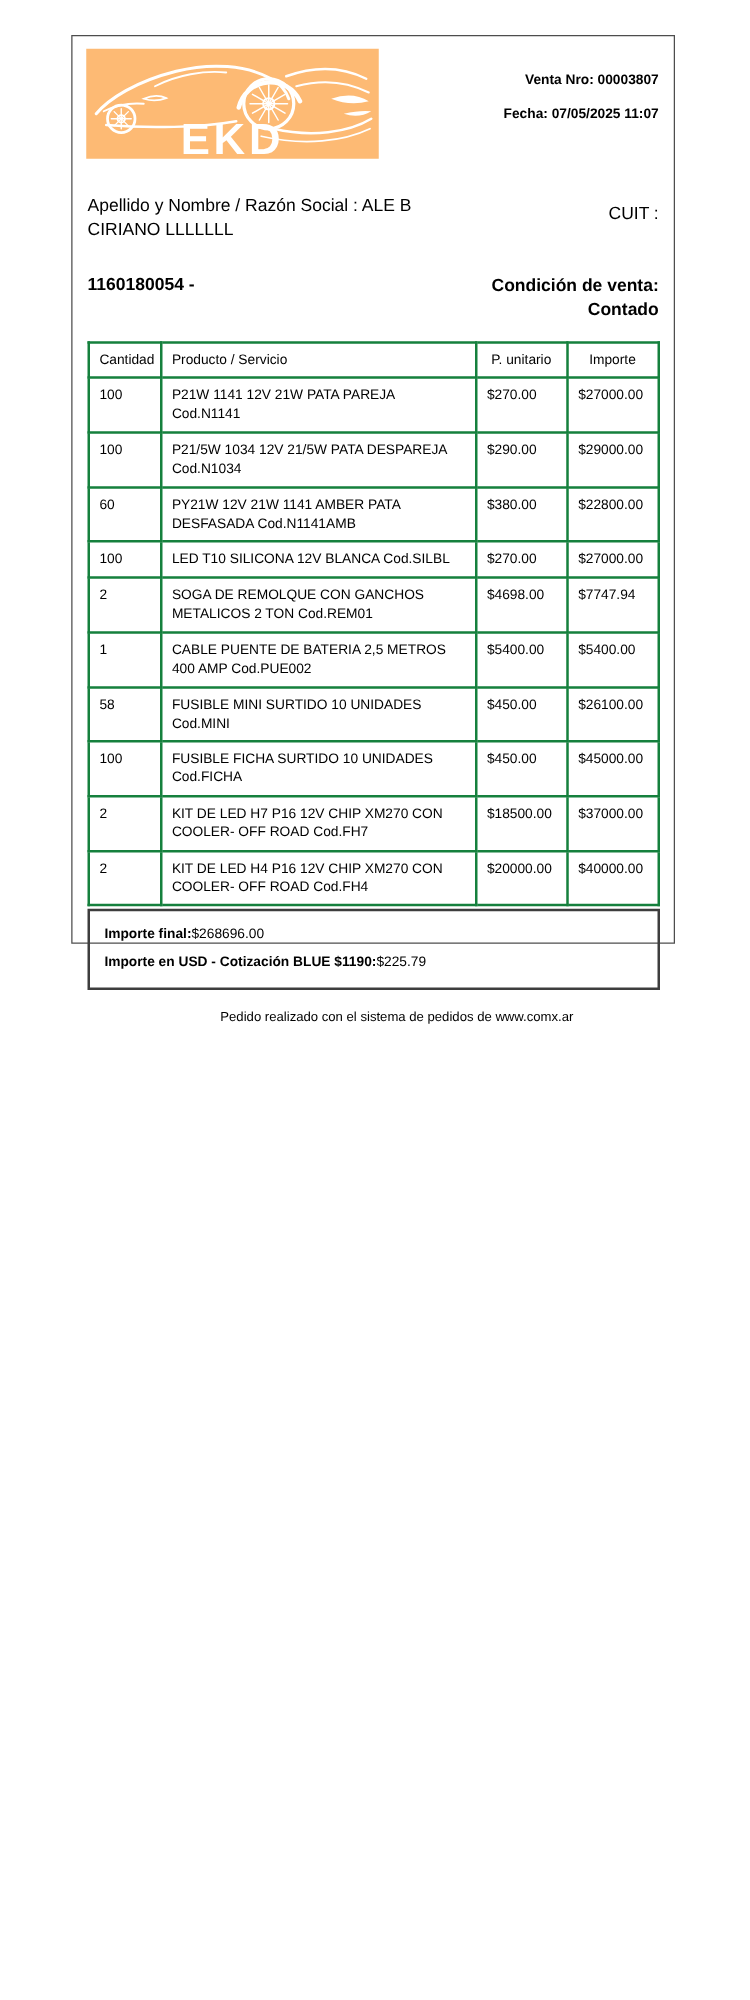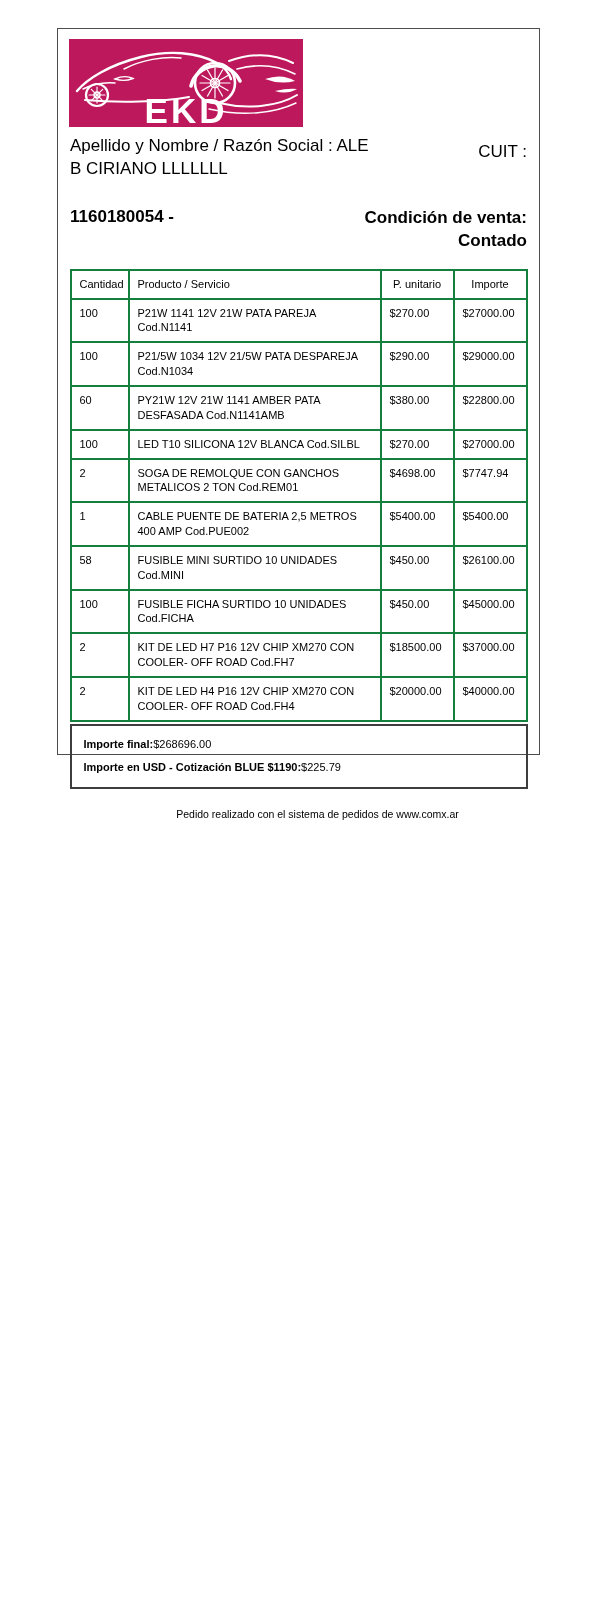--- a/index.html
+++ b/index.html
@@ -18,34 +18,34 @@
     background: #fff;
   }
   
   .doc-header {
     display: flex;
     justify-content: space-between;
     padding: 10px 12px 0 11px;
   }
   .logo-box {
     width: 234px; height: 88px;
-    background: #be185d;
+    background: #fdba74;
     overflow: hidden;
     flex: 0 0 auto;
   }
   .header-right {
     text-align: right;
     font-size: 11px;
     font-weight: bold;
     padding-top: 20px;
     line-height: 1;
   }
   .header-right .venta-line { margin-bottom: 16px; }
   
-  .customer { padding: 0 12px; margin-top: 8px; font-size: 17px; }
+  .customer { padding: 0 12px; margin-top: 28px; font-size: 14px; }
   .cust-row {
     display: flex;
     justify-content: space-between;
     align-items: flex-start;
   }
   .cust-row + .cust-row { margin-top: 26px; font-weight: bold; }
   .cust-name { max-width: 300px; line-height: 1.35; }
   .cust-cuit { padding-top: 7px; }
   .cond-block { text-align: right; line-height: 1.35; }
   
@@ -138,20 +138,24 @@
           <path d="M 150 64 C 180 71, 210 67, 228 56" stroke-width="2"></path>
           <path d="M 140 70 C 175 78, 206 74, 227 64" stroke-width="1.4"></path>
         </g>
 
         <path d="M 196 40 Q 213 34 226 42 Q 211 46 196 40 Z" fill="#ffffff"></path>
         <path d="M 206 52 Q 219 49 228 50 Q 218 56 206 52 Z" fill="#ffffff"></path>
 
         <text x="117" y="84" text-anchor="middle" font-family="Liberation Sans, sans-serif" font-size="35" font-weight="bold" letter-spacing="3" fill="#ffffff">EKD</text>
       </svg>
     </div>
+    <div class="header-right">
+      <div class="venta-line">Venta Nro: 00003807</div>
+      <div class="fecha-line">Fecha: 07/05/2025 11:07</div>
+    </div>
   </div>
 
   <div class="customer">
     <div class="cust-row">
       <div class="cust-name">Apellido y Nombre / Razón Social : ALE B CIRIANO LLLLLLL</div>
       <div class="cust-cuit">CUIT :</div>
     </div>
     <div class="cust-row">
       <div class="cust-phone">1160180054 -</div>
       <div class="cond-block">

